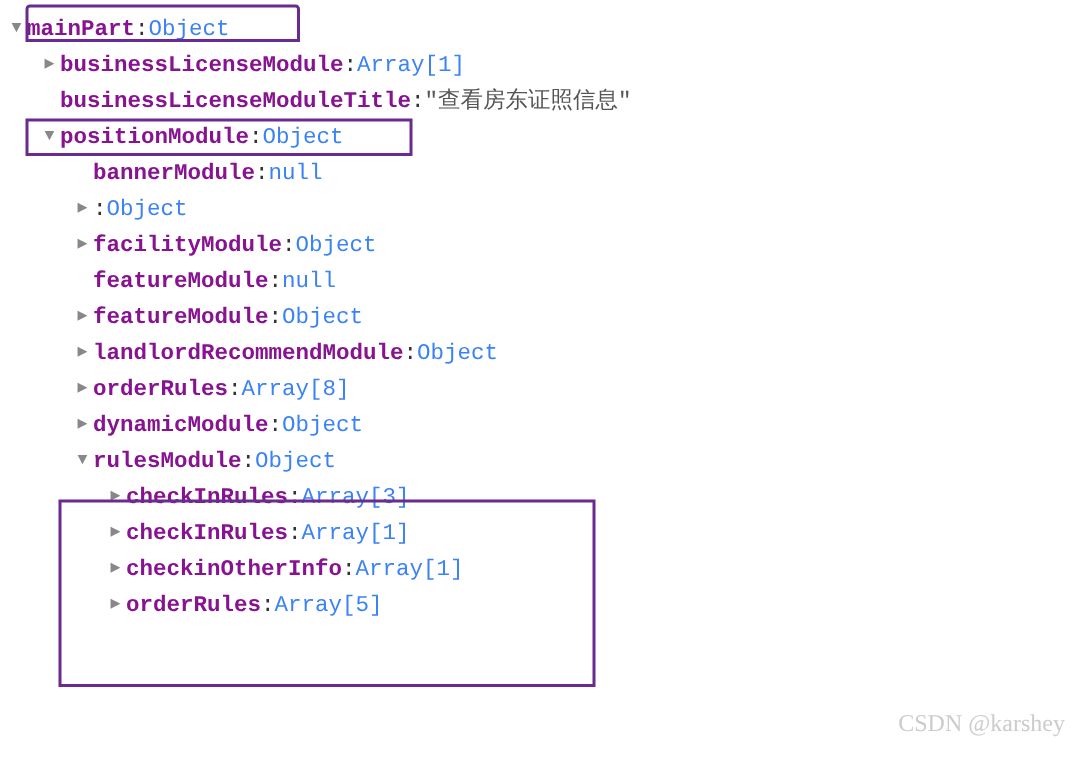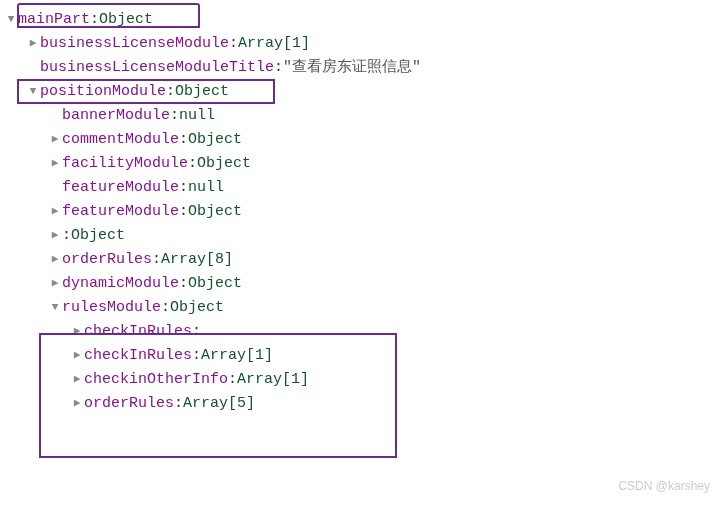--- a/index.html
+++ b/index.html
@@ -27,26 +27,27 @@
       text-align: center;
       color: #888;
       font-size: 11px;
       cursor: pointer;
       user-select: none;
       flex-shrink: 0;
     }
     .toggle.empty { visibility: hidden; }
     .key {
       color: #881391;
+      font-weight: bold;
     }
     .colon {
       color: #333;
     }
     .val {
-      color: #14532d;
+      color: #3b82f6;
     }
     .str {
       color: #555;
     }
     .indent-0 { padding-left: 0px; }
     .indent-1 { padding-left: 22px; }
     .indent-2 { padding-left: 44px; }
     .indent-3 { padding-left: 66px; }
     .box {
       position: absolute;
@@ -54,22 +55,22 @@
       pointer-events: none;
     }
     .box1 { left: 17px; top: 3px; width: 183px; height: 25px; border-top-left-radius: 3px; border-top-right-radius: 3px; }
     .box2 { left: 17px; top: 79px; width: 258px; height: 25px; }
     .box3 { left: 39px; top: 333px; width: 358px; height: 125px; }
     .watermark {
       position: absolute;
       right: 8px;
       bottom: 12px;
       color: #ccc;
-      font-size: 12px;
-      font-family: Liberation Sans, sans-serif;
+      font-size: 16px;
+      font-family: Liberation Serif, serif;
     }
   </style>
 </head>
 <body>
 
 <div id="tree">
     <div class="tree-row indent-0">
       <span class="toggle">▼</span>
       <span class="key">mainPart</span>
       <span class="colon">: </span>
@@ -94,21 +95,20 @@
       <span class="val">Object</span>
     </div>
     <div class="tree-row indent-2">
       <span class="toggle empty">▶</span>
       <span class="key">bannerModule</span>
       <span class="colon">: </span>
       <span class="val">null</span>
     </div>
     <div class="tree-row indent-2">
       <span class="toggle">▶</span>
-      <span class="key">commentModule</span>
       <span class="colon">: </span>
       <span class="val">Object</span>
     </div>
     <div class="tree-row indent-2">
       <span class="toggle">▶</span>
       <span class="key">facilityModule</span>
       <span class="colon">: </span>
       <span class="val">Object</span>
     </div>
     <div class="tree-row indent-2">
@@ -118,20 +118,21 @@
       <span class="val">null</span>
     </div>
     <div class="tree-row indent-2">
       <span class="toggle">▶</span>
       <span class="key">featureModule</span>
       <span class="colon">: </span>
       <span class="val">Object</span>
     </div>
     <div class="tree-row indent-2">
       <span class="toggle">▶</span>
+      <span class="key">landlordRecommendModule</span>
       <span class="colon">: </span>
       <span class="val">Object</span>
     </div>
     <div class="tree-row indent-2">
       <span class="toggle">▶</span>
       <span class="key">orderRules</span>
       <span class="colon">: </span>
       <span class="val">Array[8]</span>
     </div>
     <div class="tree-row indent-2">
@@ -143,20 +144,21 @@
     <div class="tree-row indent-2">
       <span class="toggle">▼</span>
       <span class="key">rulesModule</span>
       <span class="colon">: </span>
       <span class="val">Object</span>
     </div>
     <div class="tree-row indent-3">
       <span class="toggle">▶</span>
       <span class="key">checkInRules</span>
       <span class="colon">: </span>
+      <span class="val">Array[3]</span>
     </div>
     <div class="tree-row indent-3">
       <span class="toggle">▶</span>
       <span class="key">checkInRules</span>
       <span class="colon">: </span>
       <span class="val">Array[1]</span>
     </div>
     <div class="tree-row indent-3">
       <span class="toggle">▶</span>
       <span class="key">checkinOtherInfo</span>

